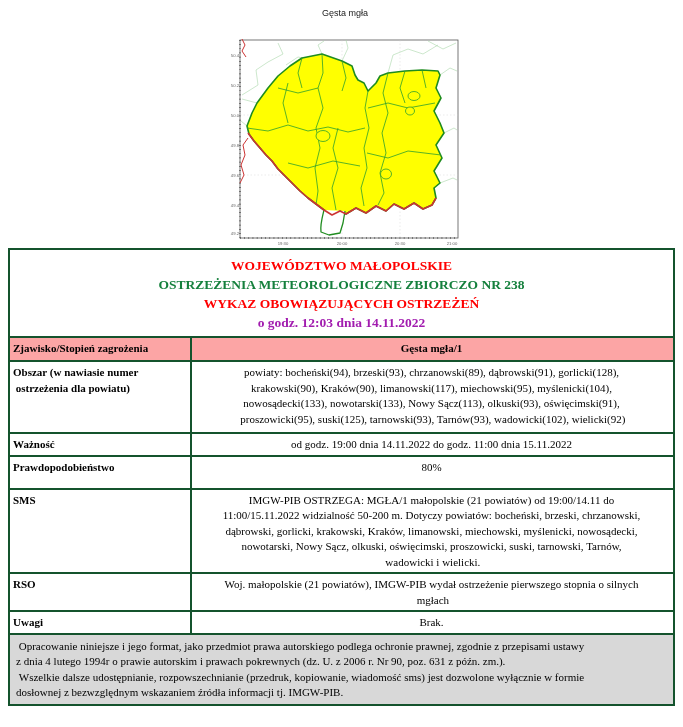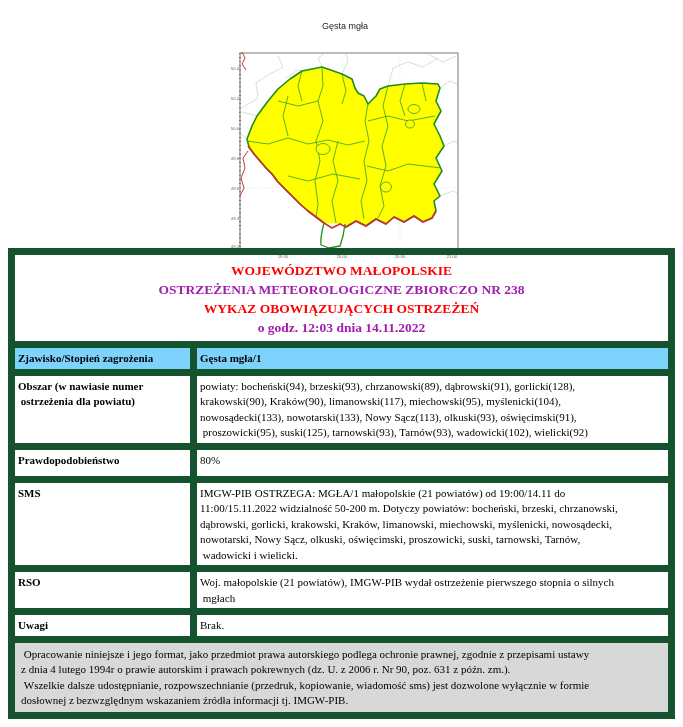--- a/index.html
+++ b/index.html
@@ -1,30 +1,30 @@
 <!DOCTYPE html>
 <html><head>
 <meta charset="utf-8">
 <style>
   html,body{margin:0;padding:0;background:#ffffff;}
   .page{position:relative;width:683px;height:727px;background:#fff;overflow:hidden;
         font-family:"Liberation Serif",serif;color:#000;}
   
-  .map-block{position:absolute;left:228px;top:21px;width:234px;height:242px;}
+  .map-block{position:absolute;left:228px;top:8px;width:234px;height:242px;}
   .map-title{width:234px;text-align:center;font-family:"Liberation Sans",sans-serif;
              font-size:9px;line-height:11px;color:#222;}
   .map-svg{position:absolute;left:0;top:25px;}
   
   .warn-table{position:absolute;left:8px;top:248px;width:667px;border-collapse:collapse;
               border:2px solid #000;table-layout:fixed;}
-  .warn-table td{border:7px solid #14532d;vertical-align:top;font-size:11px;line-height:15.5px;}
+  .warn-table td{border:2px solid #14532d;vertical-align:top;font-size:11px;line-height:15.5px;}
   .col-label{width:182px;}
   td.lbl{font-weight:bold;padding:3px 3px 2px 3px;white-space:pre-wrap;}
-  td.val{padding:3px 5px 2px 3px;white-space:pre-wrap;}
-  tr.hl td{background:#7dd3fc;font-family:Liberation Serif, serif;}
+  td.val{padding:3px 5px 2px 3px;white-space:pre-wrap;text-align:center;}
+  tr.hl td{background:#fca5a5;font-family:Liberation Serif, serif;}
   tr.hl td.val{font-weight:bold;}
   .title-cell{text-align:center;padding:6px 4px 4px 4px;}
   .title-cell div{font-weight:bold;font-size:13.5px;line-height:19px;}
   .footer-cell{background:#d8d8d8;padding:4px 6px 3px 6px;font-size:11.2px;
                line-height:15.5px;white-space:pre-wrap;}
   .h-title{height:83px;} .h-r0{height:24px;} .h-r1{height:72px;margin-top:35px;} .h-r2{height:22px;}
   .h-r3{height:33px;} .h-r4{height:42px;} .h-r5{height:82px;} .h-r6{height:35px;margin-left:48px;}
   .h-r7{height:20px;} .h-foot{height:64px;}
   .tick{font-family:"Liberation Sans",sans-serif;font-size:4.2px;fill:#666;}
 </style>
@@ -121,36 +121,40 @@
 
   <table class="warn-table">
     <colgroup>
         <col class="col-label">
         <col>
       </colgroup>
     <tbody>
         <tr class="h-title">
       <td colspan="2" class="title-cell">
         <div style="color:#ff0000">WOJEWÓDZTWO MAŁOPOLSKIE</div>
-        <div style="color:#a21caf">OSTRZEŻENIA METEOROLOGICZNE ZBIORCZO NR 238</div>
+        <div style="color:#15803d">OSTRZEŻENIA METEOROLOGICZNE ZBIORCZO NR 238</div>
         <div style="color:#ff0000">WYKAZ OBOWIĄZUJĄCYCH OSTRZEŻEŃ</div>
         <div style="color:#a21caf">o godz. 12:03 dnia 14.11.2022</div>
       </td>
     </tr>
     <tr class="hl h-r0">
       <td class="lbl">Zjawisko/Stopień zagrożenia</td>
       <td class="val">Gęsta mgła/1</td>
     </tr>
     <tr class="h-r1">
       <td class="lbl">Obszar (w nawiasie numer
  ostrzeżenia dla powiatu)</td>
       <td class="val">powiaty: bocheński(94), brzeski(93), chrzanowski(89), dąbrowski(91), gorlicki(128),
 krakowski(90), Kraków(90), limanowski(117), miechowski(95), myślenicki(104),
 nowosądecki(133), nowotarski(133), Nowy Sącz(113), olkuski(93), oświęcimski(91),
  proszowicki(95), suski(125), tarnowski(93), Tarnów(93), wadowicki(102), wielicki(92)</td>
+    </tr>
+    <tr class="h-r2">
+      <td class="lbl">Ważność</td>
+      <td class="val">od godz. 19:00 dnia 14.11.2022 do godz. 11:00 dnia 15.11.2022</td>
     </tr>
     <tr class="h-r3">
       <td class="lbl">Prawdopodobieństwo</td>
       <td class="val">80%</td>
     </tr>
     <tr class="h-r5">
       <td class="lbl">SMS</td>
       <td class="val">IMGW-PIB OSTRZEGA: MGŁA/1 małopolskie (21 powiatów) od 19:00/14.11 do
 11:00/15.11.2022 widzialność 50-200 m. Dotyczy powiatów: bocheński, brzeski, chrzanowski,
 dąbrowski, gorlicki, krakowski, Kraków, limanowski, miechowski, myślenicki, nowosądecki,

